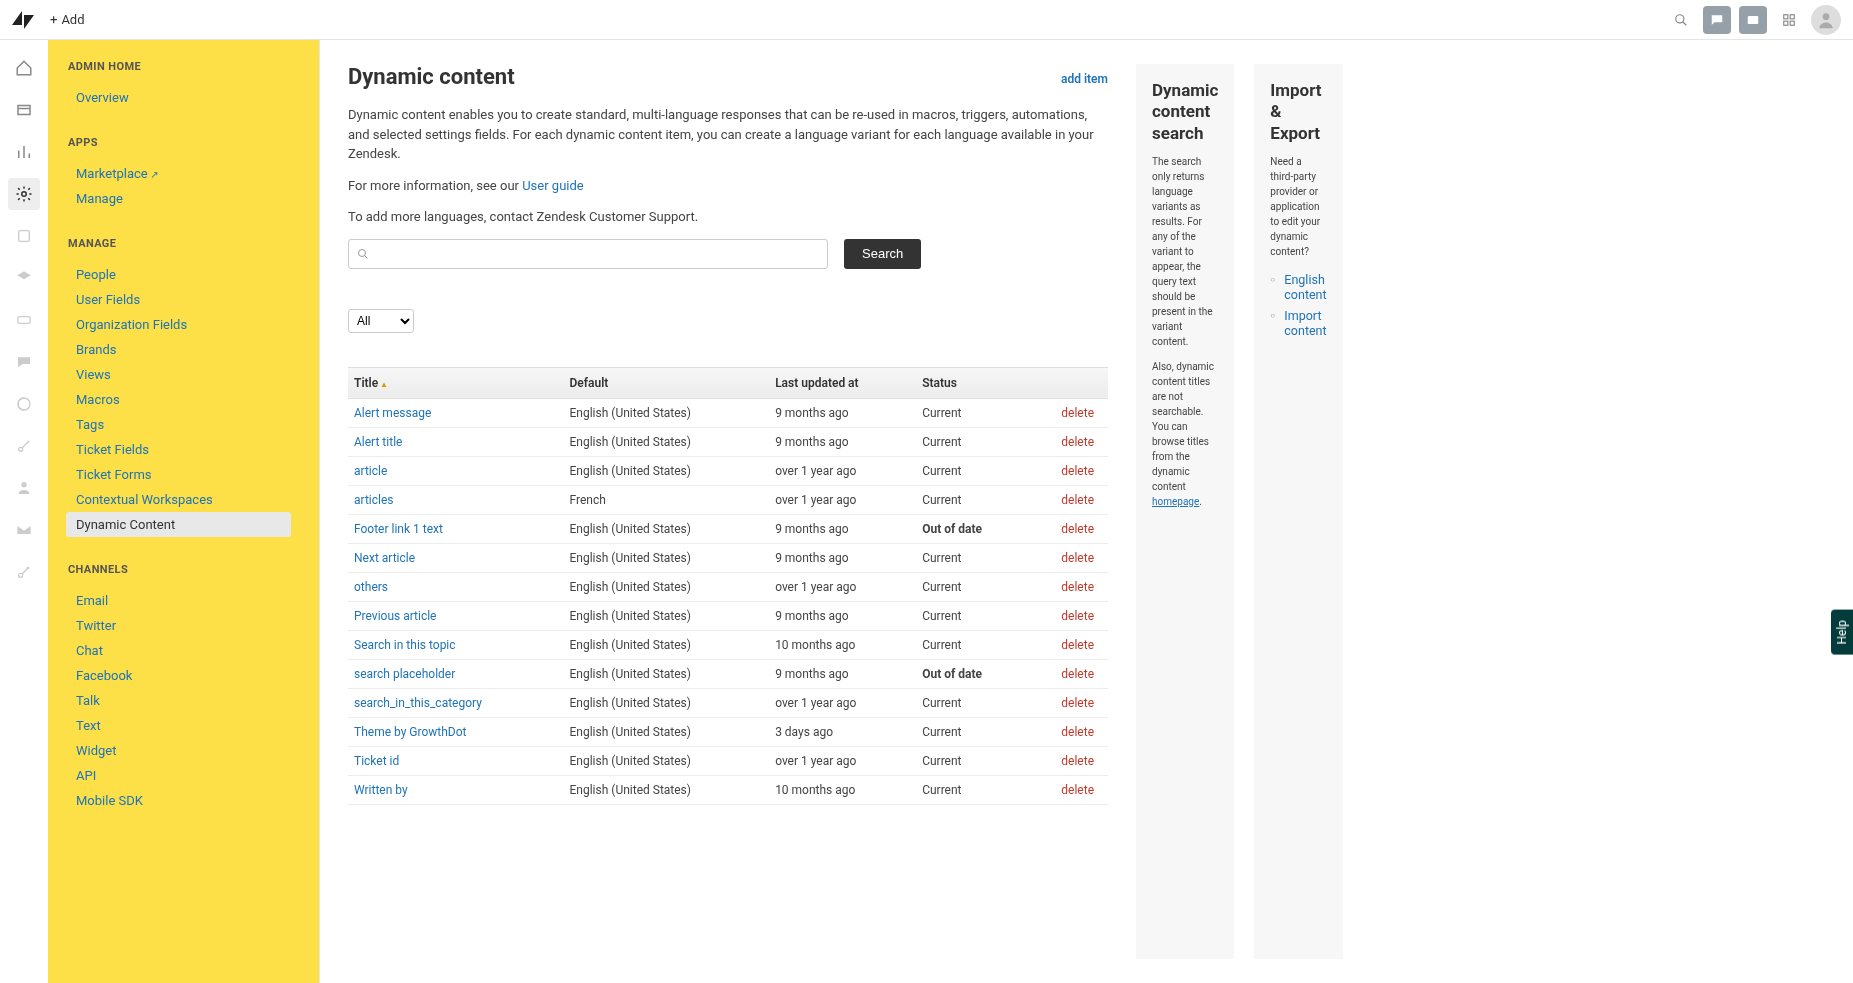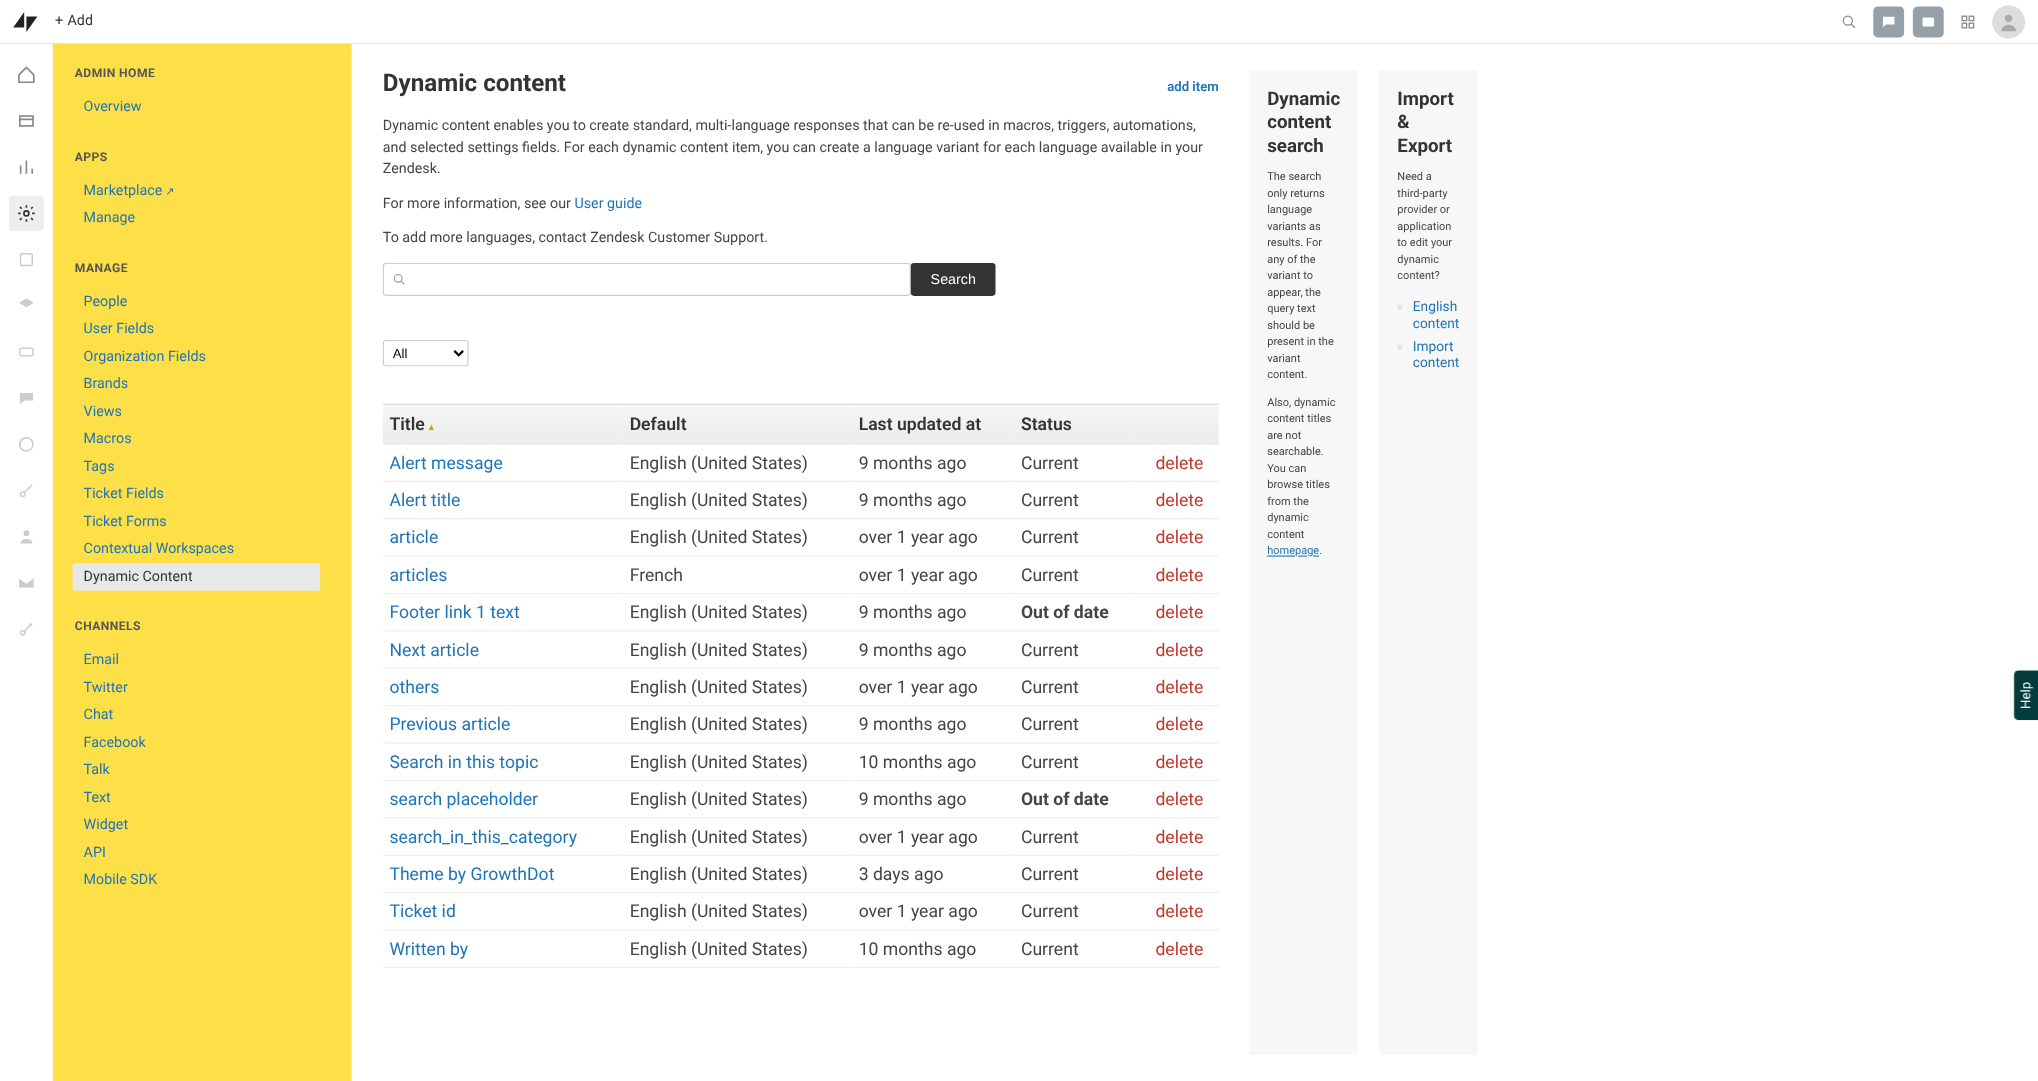--- a/index.html
+++ b/index.html
@@ -35,28 +35,28 @@
   
   
   .main { flex:1; display:flex; padding:24px 28px; gap:28px; overflow:auto; }
   .content { flex:1; max-width:760px; }
   .page-title-row { display:flex; justify-content:space-between; align-items:flex-start; margin-bottom:16px; }
   h1 { font-size:22px; font-weight:700; color:#333; }
   .add-item { color:#1f73b7; font-size:12px; font-weight:600; cursor:pointer; margin-top:8px; }
   .intro { font-size:13px; color:#444; line-height:1.5; margin-bottom:12px; }
   .intro a { color:#1f73b7; text-decoration:none; }
   
-  .search-row { display:flex; gap:0; margin-bottom:40px; }
+  .search-row { display:flex; gap:16px; margin-bottom:40px; }
   .search-box { flex:1; max-width:480px; height:30px; border:1px solid #ccc; border-radius:3px; display:flex; align-items:center; padding:0 8px; }
   .search-box input { border:none; outline:none; flex:1; font-size:13px; background:transparent; }
   .search-btn { background:#333; color:#fff; border:none; padding:0 18px; height:30px; border-radius:3px; font-size:13px; cursor:pointer; }
   
-  .filter-select { width:78px; height:24px; border:1px solid #ccc; border-radius:3px; font-size:12px; padding:0 4px; margin-bottom:34px; background:#fff; }
-  
-  table { width:100%; border-collapse:collapse; font-size:16px; }
+  .filter-select { width:66px; height:24px; border:1px solid #ccc; border-radius:3px; font-size:12px; padding:0 4px; margin-bottom:34px; background:#fff; }
+  
+  table { width:100%; border-collapse:collapse; font-size:12px; }
   thead th { text-align:left; font-weight:600; padding:8px 6px; background:linear-gradient(#f6f6f6,#ececec); border-top:1px solid #ddd; border-bottom:1px solid #ddd; color:#333; }
   thead th.sort::after { content:" ▲"; font-size:8px; color:#d99a00; }
   tbody td { padding:7px 6px; border-bottom:1px solid #eee; color:#444; }
   tbody td.title a { color:#1f73b7; text-decoration:none; }
   tbody td.status.ood { font-weight:700; }
   tbody td.del a { color:#c0392b; text-decoration:none; }
   tbody td.del { text-align:right; padding-right:14px; }
   
   
   .aside { width:192px; display:flex; flex-direction:row; gap:20px; }

